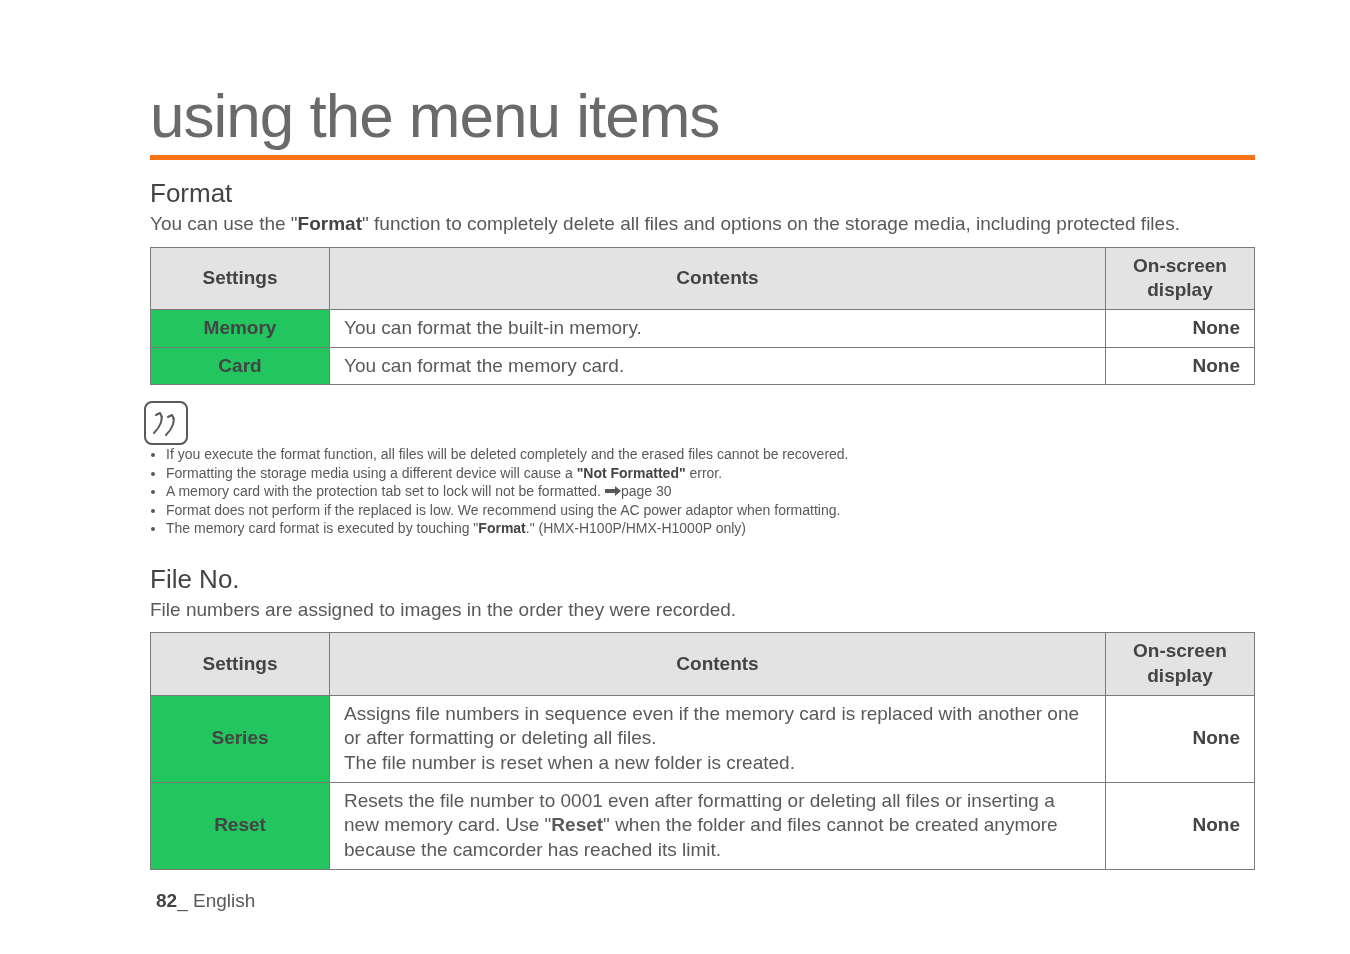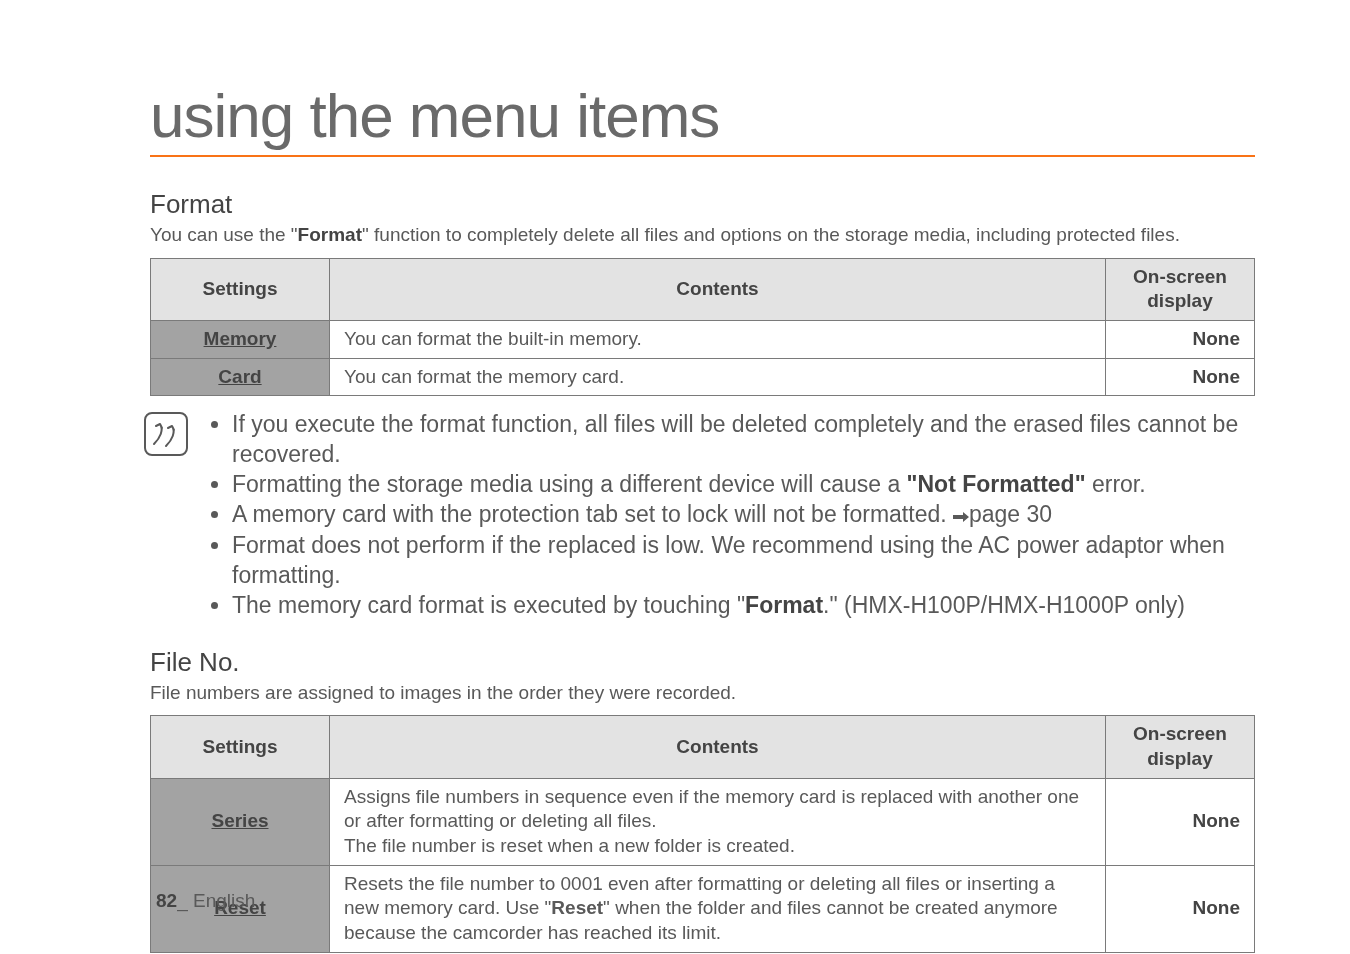--- a/index.html
+++ b/index.html
@@ -9,22 +9,22 @@
     color: #595959;
     background: #fff;
     width: 1350px;
     height: 954px;
     box-sizing: border-box;
   }
   .page {
     padding: 80px 95px 0 150px;
   }
   .title-wrap {
-    border-bottom: 2px solid #f97316;
-    margin-bottom: 32px;
+    border-bottom: 5px solid #f97316;
+    margin-bottom: 18px;
   }
   .title {
     font-size: 62px;
     font-weight: 300;
     letter-spacing: -1px;
     color: #6a6a6a;
     margin: 0;
     padding-bottom: 4px;
     font-stretch: condensed;
   }
@@ -53,43 +53,43 @@
     vertical-align: middle;
     line-height: 1.3;
   }
   table.grid th {
     background: #e3e3e3;
     font-weight: bold;
     color: #444;
     text-align: center;
   }
   table.grid td.row-head {
-    background: #a3a3a3;
+    background: #22c55e;
     font-weight: bold;
     color: #444;
     text-align: center;
     width: 150px;
-    text-decoration: underline;
   }
   table.grid td.disp {
     background: #fff;
     font-weight: bold;
     color: #444;
     text-align: right;
     width: 120px;
   }
   table.grid col.c1 { width: 155px; }
   table.grid col.c3 { width: 128px; }
 
   .note-block {
     display: flex;
-    gap: 22px;
-    font-size: 23px;
+    gap: 0;
+    font-size: 14px;
     margin-bottom: 26px;
     margin-left: -6px;
+    flex-direction: column;
   }
   .note-icon {
     flex: 0 0 auto;
     width: 40px;
     height: 40px;
     border: 2px solid #595959;
     border-radius: 8px;
     position: relative;
     margin-top: 2px;
   }

